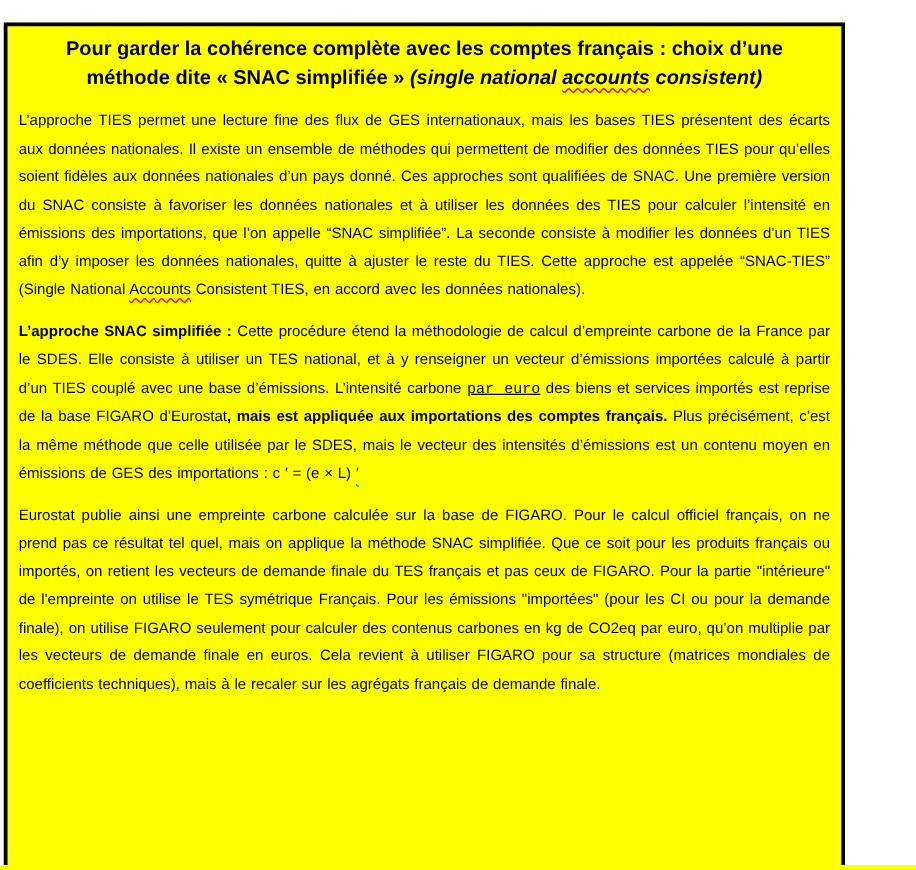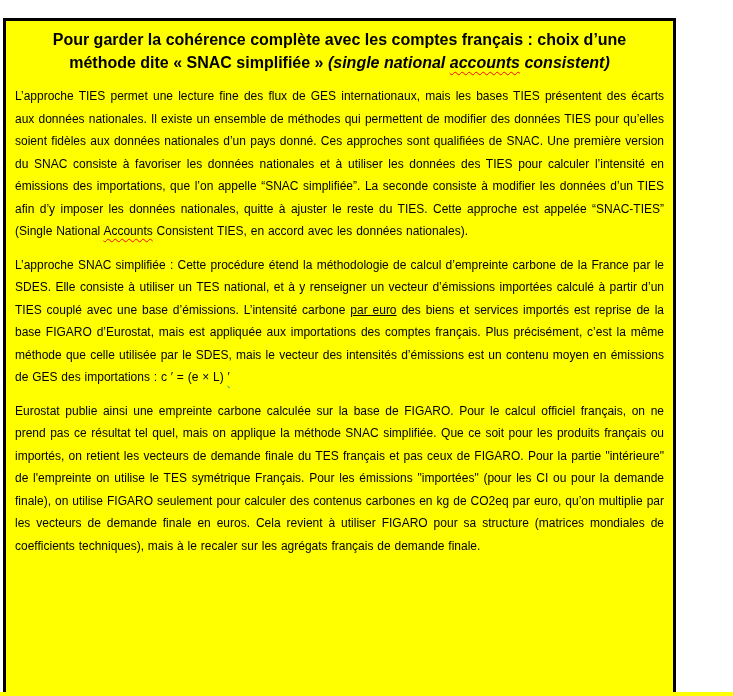--- a/index.html
+++ b/index.html
@@ -21,22 +21,22 @@
     padding: 5px 9px 8px 9px;
   }
   .title {
     font-weight: bold;
     text-align: center;
     font-size: 16px;
     line-height: 23px;
     margin: 2px 6px 11px 6px;
   }
   .bi { font-style: italic; }
-  .b  { font-weight: normal; margin-top: 32px; }
-  .u  { text-decoration-line: underline; }
+  .b  { font-weight: bold; margin-top: 32px; }
+  .u  { text-decoration-line: underline; font-family: Liberation Mono, monospace; }
   .para {
     text-align: justify;
     font-size: 12px;
     line-height: 22.5px;
     margin: 0 0 11px 0;
     word-spacing: 0.5px;
   }
   .para:last-child { margin-bottom: 0; }
   .misspell {
     text-decoration-line: underline;

